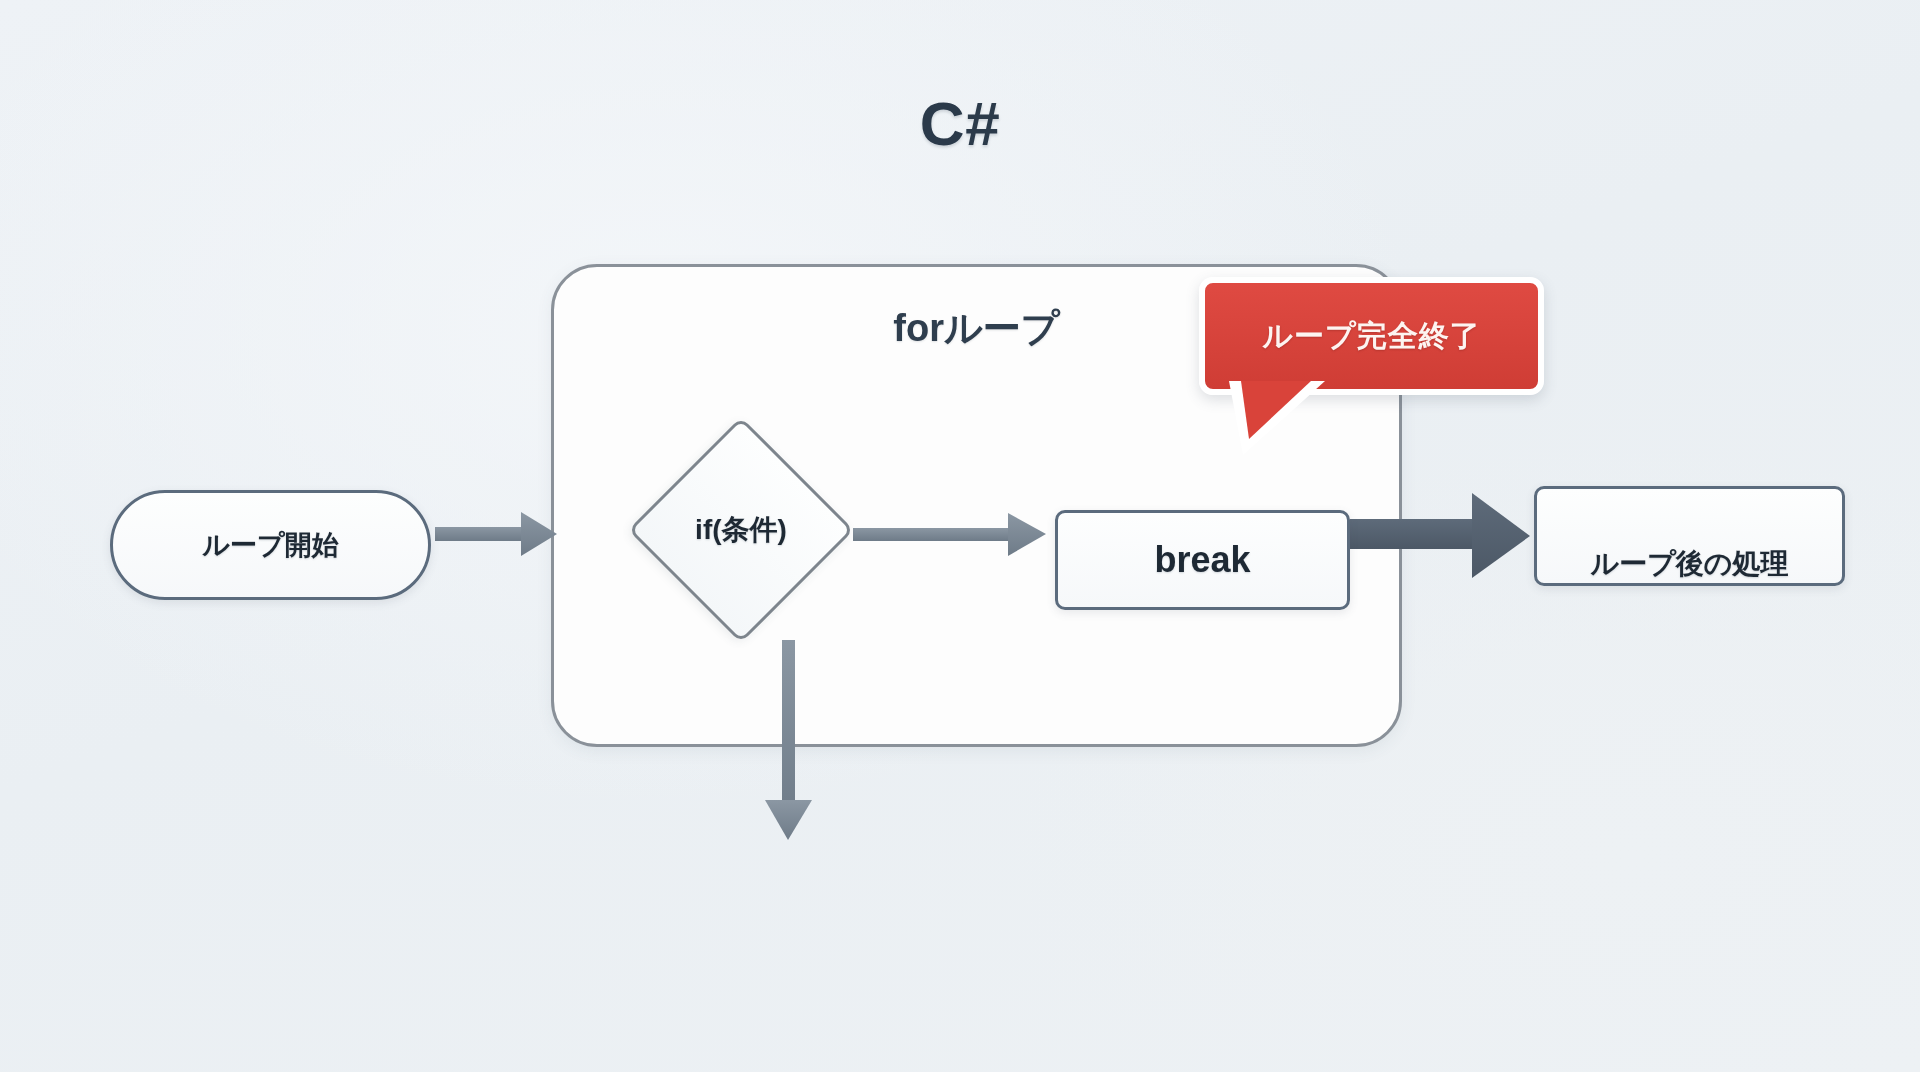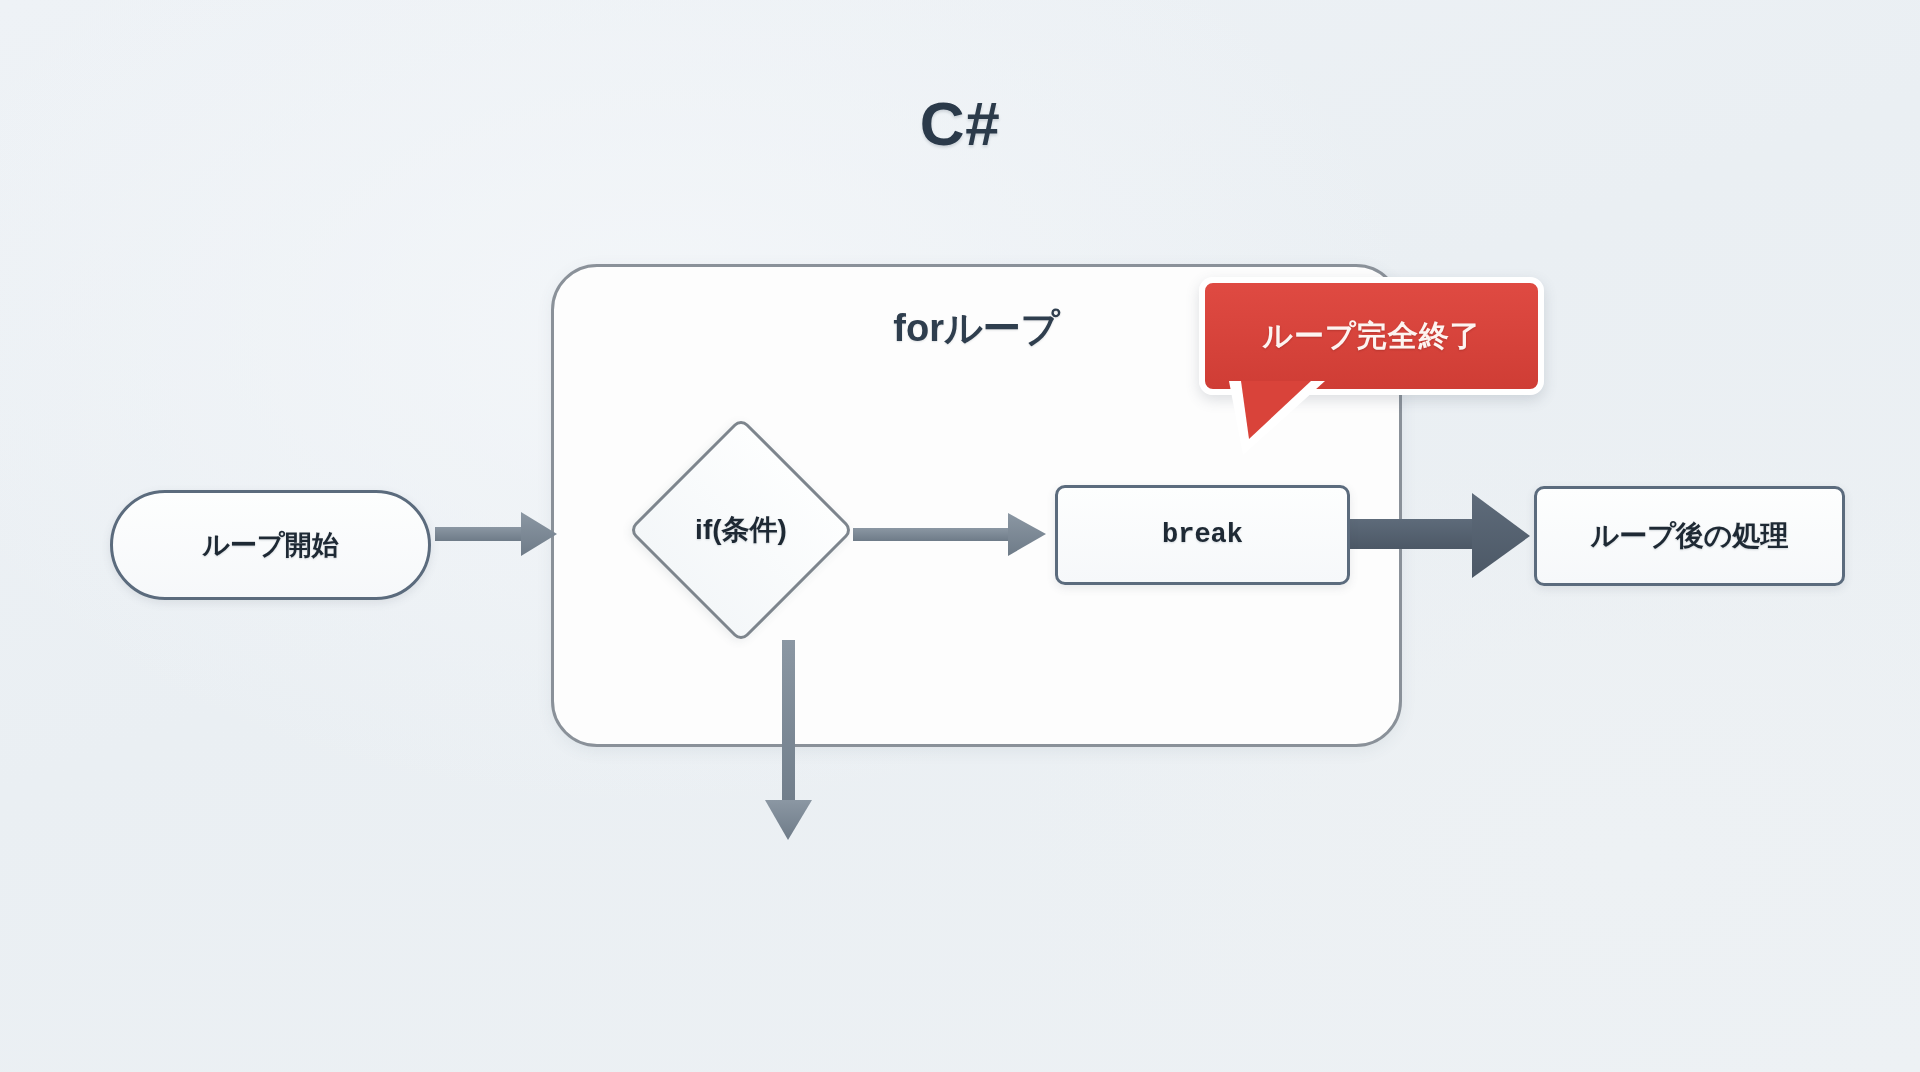--- a/index.html
+++ b/index.html
@@ -83,35 +83,35 @@
     top: 481px;
     width: 321px;
     height: 110px;
     border-radius: 58px;
     font-size: 27px;
     margin-top: 9px;
   }
 
   #node-break {
     left: 1055px;
-    top: 485px;
+    top: 510px;
     width: 295px;
     height: 100px;
     border-radius: 10px;
-    font-size: 27px;
-    font-family: Liberation Mono, monospace;
+    font-size: 36px;
   }
 
   #node-after {
     left: 1534px;
     top: 486px;
     width: 311px;
     height: 100px;
     border-radius: 10px;
     font-size: 28px;
+    align-items: flex-end;
   }
 
   #node-next {
     left: 637px;
     top: 840px;
     width: 300px;
     height: 98px;
     border-radius: 10px;
     font-size: 28px;
   }

